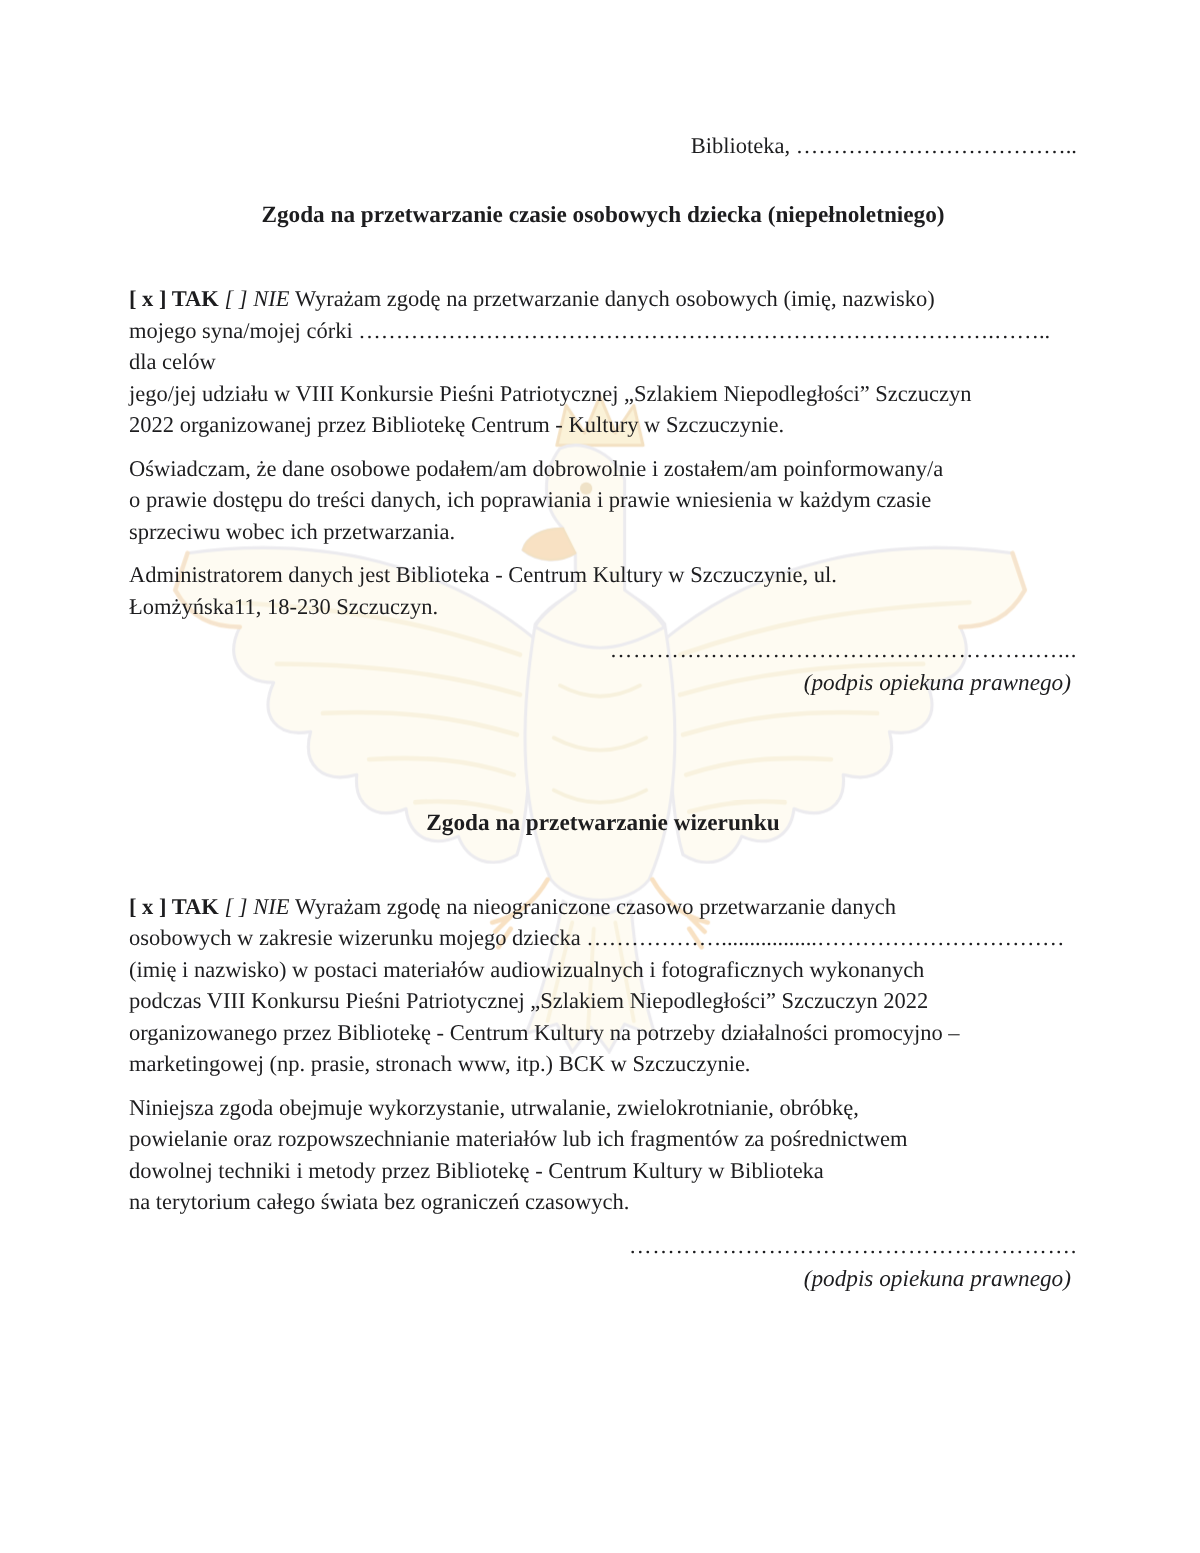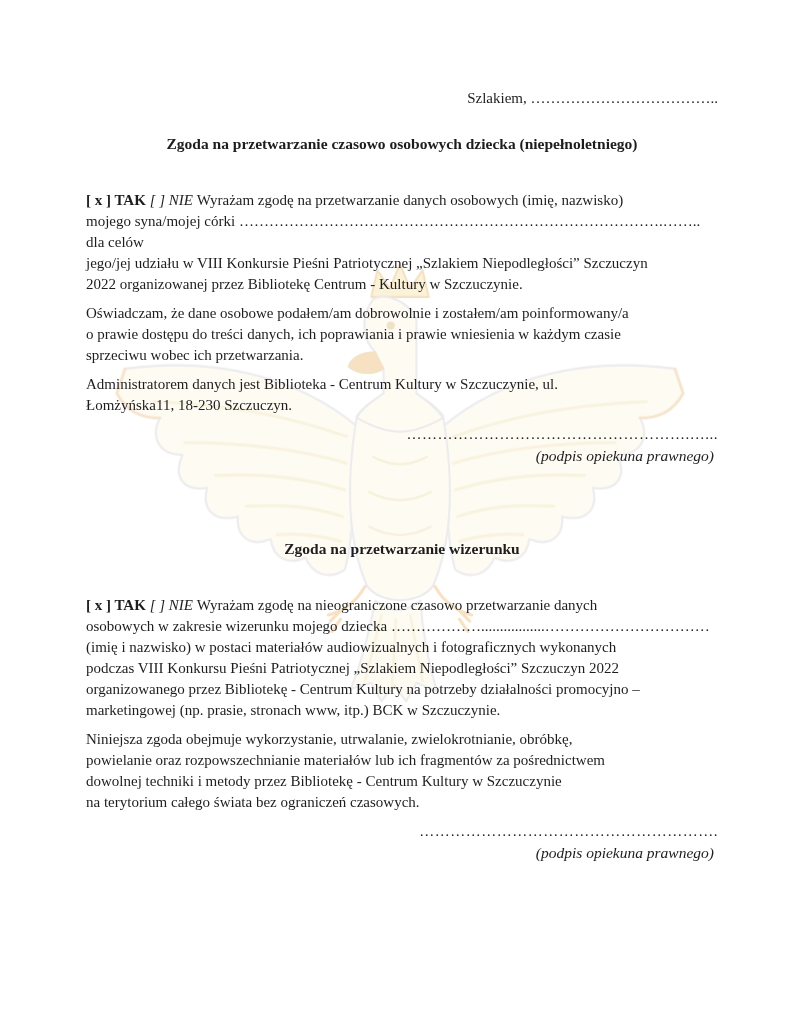--- a/index.html
+++ b/index.html
@@ -103,23 +103,23 @@
                C316,342 300,342 286,330 Z" fill="#fcf4d8" stroke="#c6c4ce" stroke-width="2"></path>
       <path d="M292,344 L276,408 M306,348 L302,418 M320,344 L332,408" fill="none" stroke="#ecd9a0" stroke-width="2.5"></path>
 
       <path d="M276,316 C268,330 256,340 240,344 M252,340 l-10,10 m10,-2 l-8,12
                M344,316 C352,330 364,340 380,344 M368,340 l10,10 m-10,-2 l8,12" fill="none" stroke="#eaa74e" stroke-width="3"></path>
     </g>
   </svg>
 
   <div class="content">
 
-    <p class="date-line">Szlakiem, ………………………………..</p>
+    <p class="date-line">Biblioteka, ………………………………..</p>
 
-    <p class="doc-title">Zgoda na przetwarzanie czasowo osobowych dziecka (niepełnoletniego)</p>
+    <p class="doc-title">Zgoda na przetwarzanie czasie osobowych dziecka (niepełnoletniego)</p>
 
     <p class="para"><b>[ x ] TAK </b><i>[  ] NIE </i><span>Wyrażam zgodę na przetwarzanie danych osobowych (imię, nazwisko)
 mojego syna/mojej córki ………………………………………………………………………….…….. dla celów
 jego/jej udziału w VIII Konkursie Pieśni Patriotycznej „Szlakiem Niepodległości” Szczuczyn
 2022 organizowanej przez Bibliotekę Centrum - Kultury w Szczuczynie.</span></p>
 
     <p class="para">Oświadczam, że dane osobowe podałem/am dobrowolnie i zostałem/am poinformowany/a
 o prawie dostępu do treści danych, ich poprawiania i prawie wniesienia w każdym czasie
 sprzeciwu wobec ich przetwarzania.</p>
 
@@ -135,21 +135,21 @@
 
     <p class="para"><b>[ x ] TAK </b><i>[  ] NIE </i><span>Wyrażam zgodę na nieograniczone czasowo przetwarzanie danych
 osobowych w zakresie wizerunku mojego dziecka ……………….................……………………………
 (imię i nazwisko) w postaci materiałów audiowizualnych i fotograficznych wykonanych
 podczas VIII Konkursu Pieśni Patriotycznej „Szlakiem Niepodległości” Szczuczyn 2022
 organizowanego przez Bibliotekę - Centrum Kultury na potrzeby działalności promocyjno –
 marketingowej (np. prasie, stronach www, itp.) BCK w Szczuczynie.</span></p>
 
     <p class="para">Niniejsza zgoda obejmuje wykorzystanie, utrwalanie, zwielokrotnianie, obróbkę,
 powielanie oraz rozpowszechnianie materiałów lub ich fragmentów za pośrednictwem
-dowolnej techniki i metody przez Bibliotekę - Centrum Kultury w Szczuczynie
+dowolnej techniki i metody przez Bibliotekę - Centrum Kultury w Biblioteka
 na terytorium całego świata bez ograniczeń czasowych.</p>
 
 
     <div class="sig-block bottom">
       <div class="sig-dots">………………………………………………….</div>
       <div class="sig-label">(podpis opiekuna prawnego)</div>
     </div>
 
   </div>
 </div>

